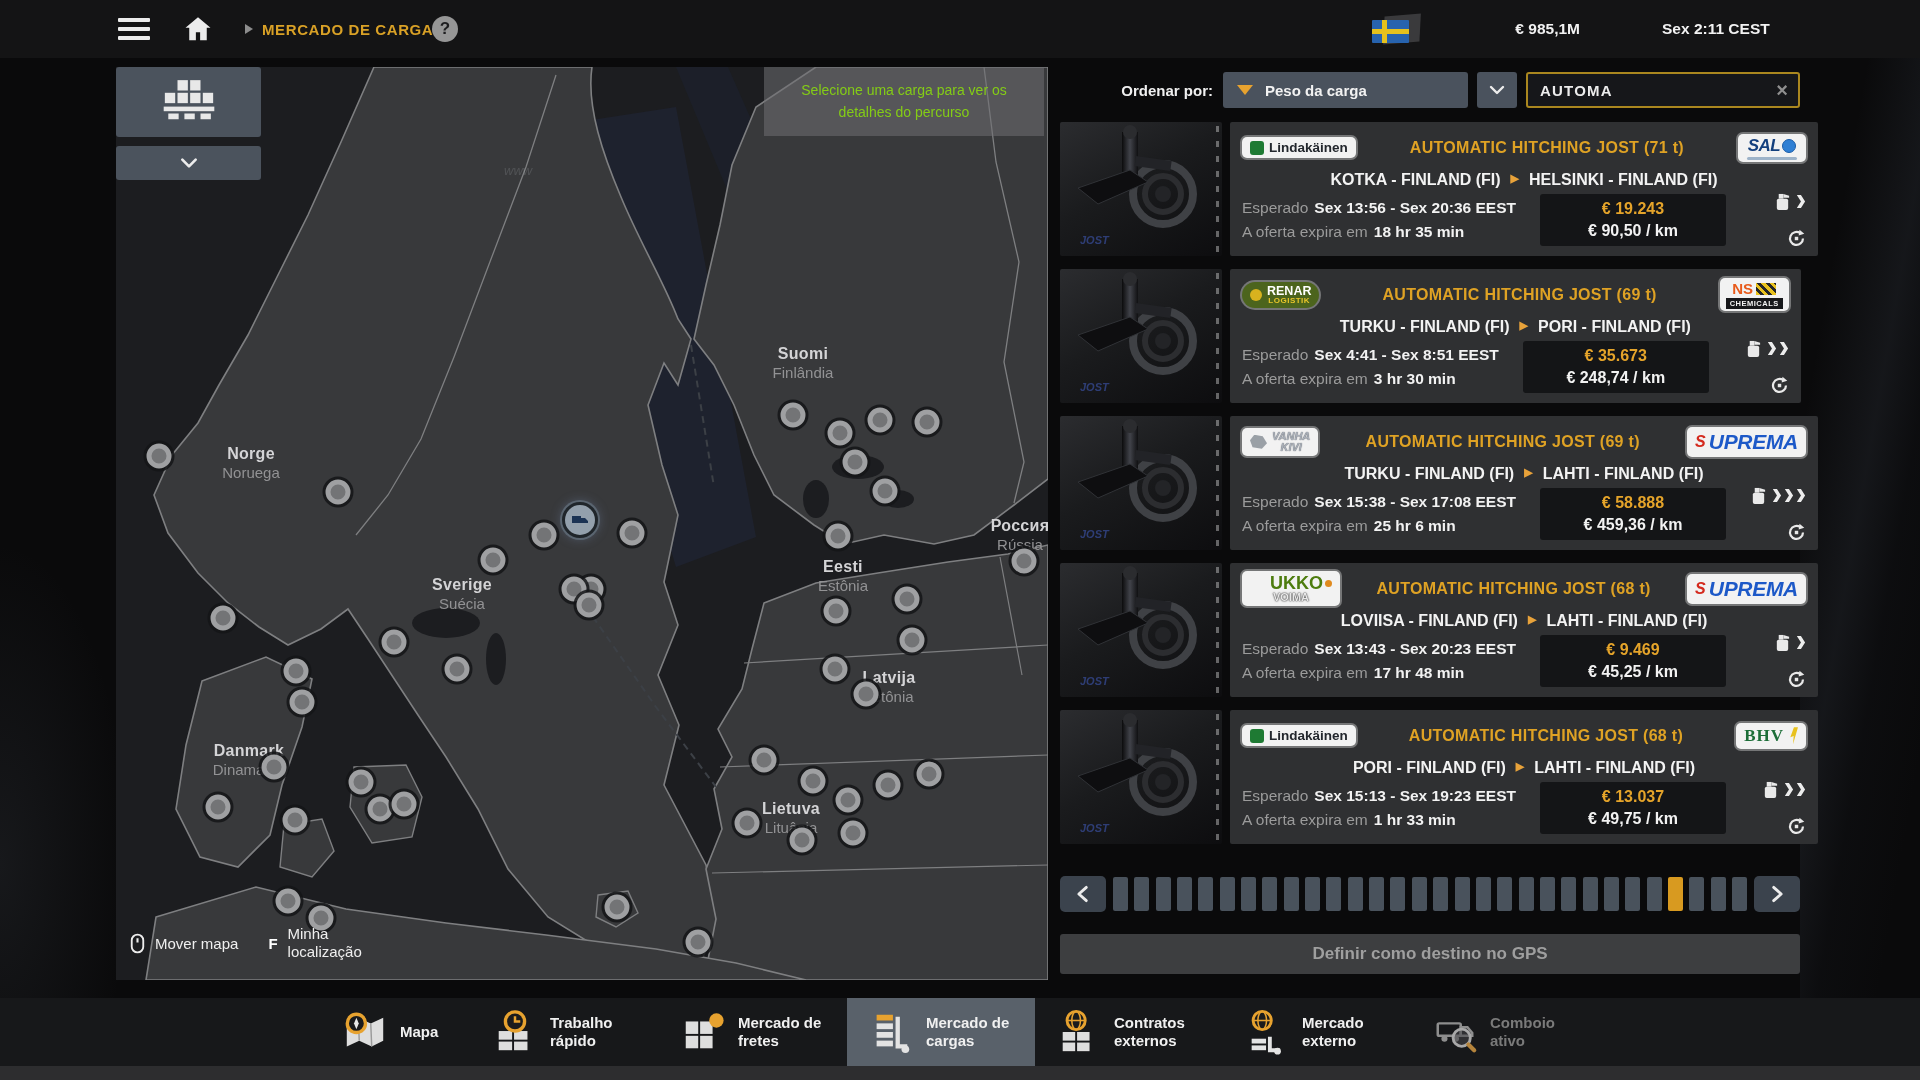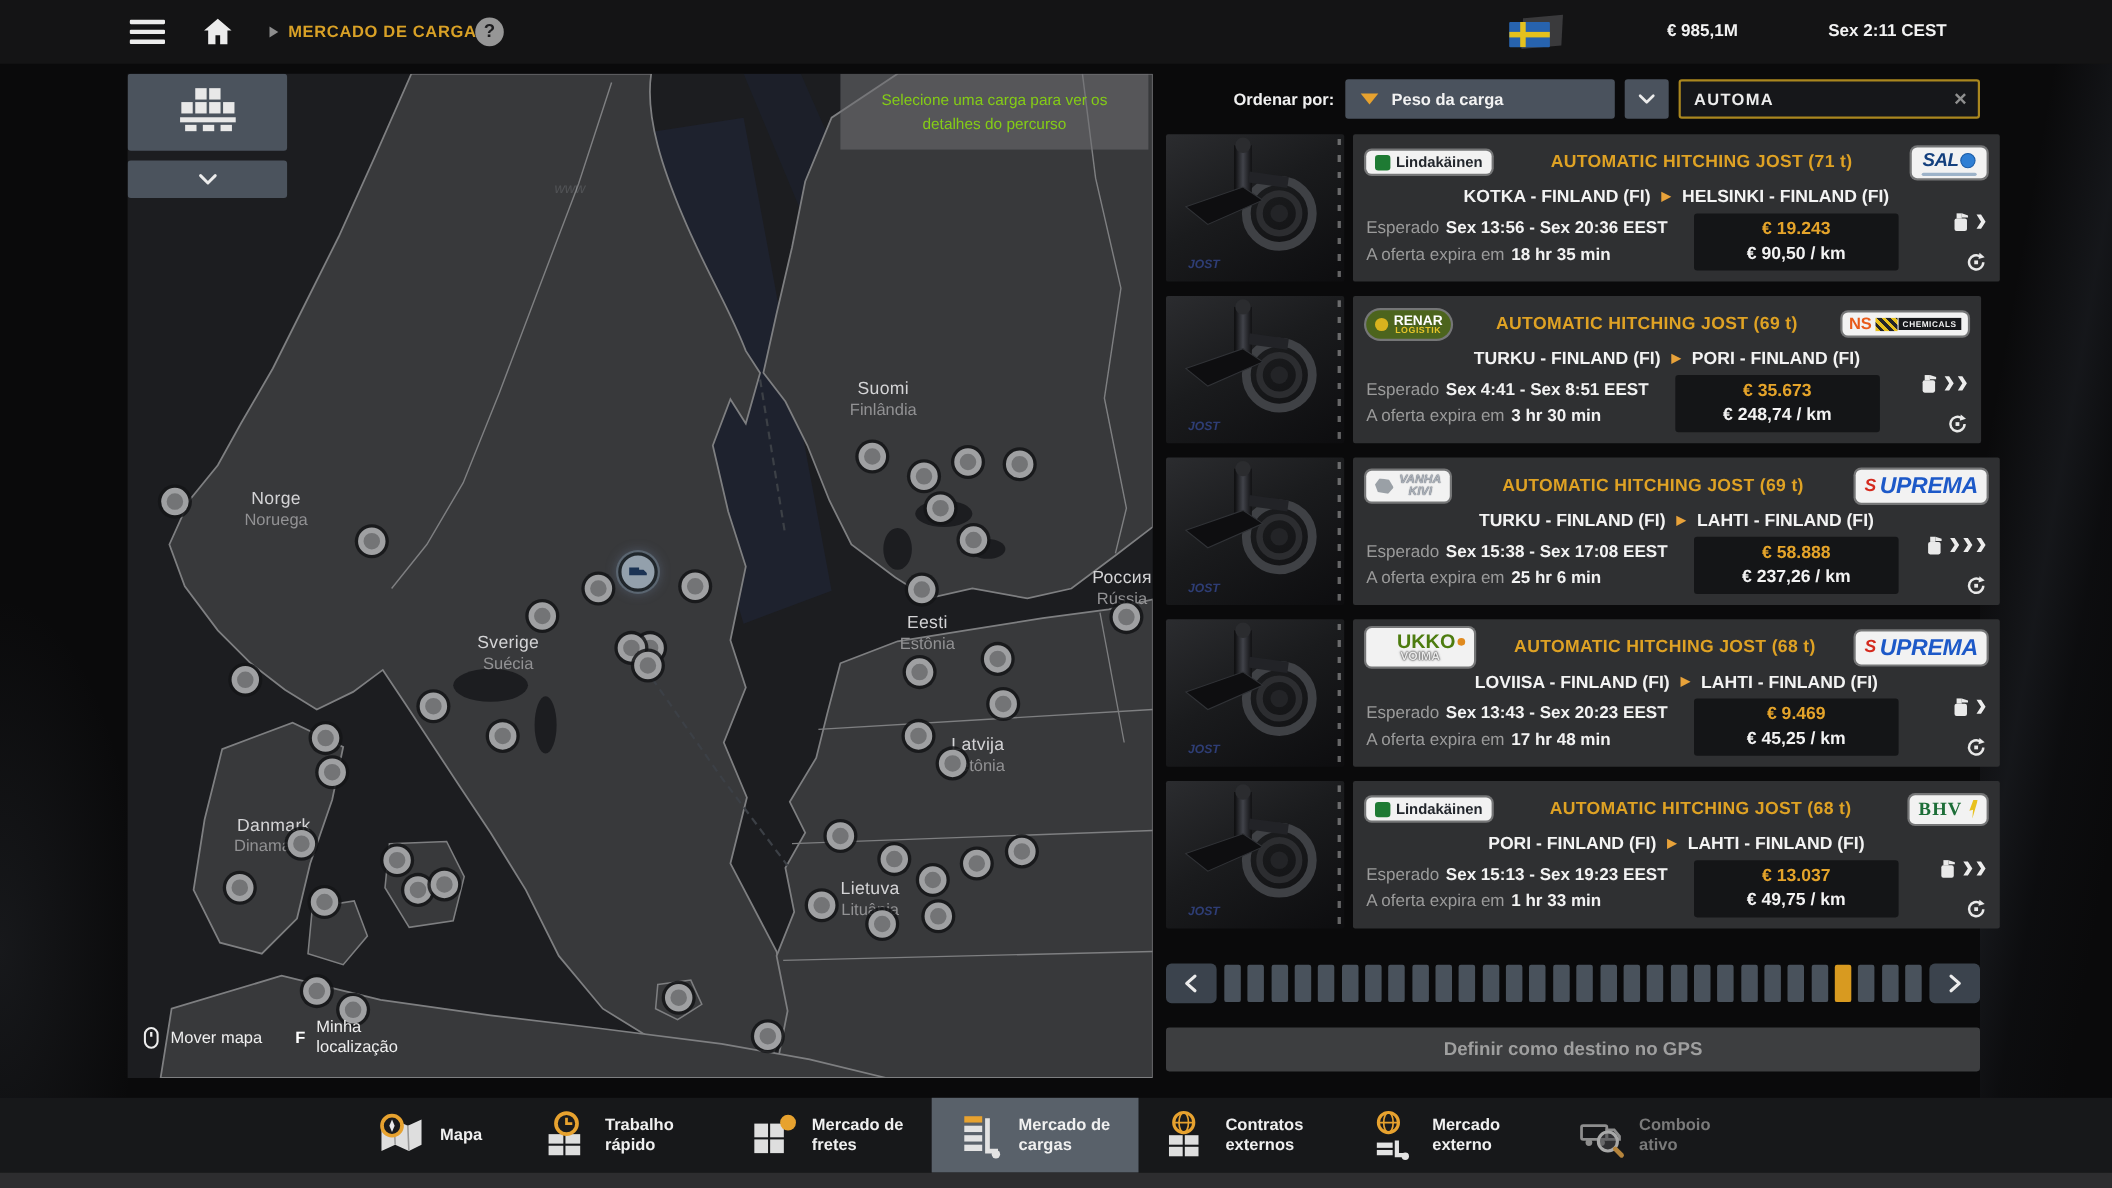--- a/index.html
+++ b/index.html
@@ -31,21 +31,21 @@
   .flag-se .v{position:absolute;left:10px;top:0;width:5px;height:23px;background:#e5c11d;}
   .top-money{position:absolute;left:1455px;top:0;height:58px;width:125px;display:flex;align-items:center;justify-content:flex-end;
     color:#f2f2f2;font-size:15.5px;font-weight:600;}
   .top-time{position:absolute;left:1662px;top:0;height:58px;display:flex;align-items:center;
     color:#f2f2f2;font-size:15.5px;font-weight:600;}
 
   
   .map{position:absolute;left:116px;top:67px;width:932px;height:913px;background:#1c1d20;overflow:hidden;}
   .map svg.terrain{position:absolute;left:0;top:0;}
   .country{position:absolute;transform:translate(-50%,-50%);text-align:center;pointer-events:none;}
-  .cname{font-size:16px;color:#d4d4d6;font-weight:400;letter-spacing:.3px;}
+  .cname{font-size:16px;color:#d4d4d6;font-weight:700;letter-spacing:.3px;}
   .csub{font-size:15px;color:#929294;margin-top:1px;}
   .city-dot{position:absolute;width:15px;height:15px;border-radius:50%;background:#737476;border:5px solid #9fa0a2;
     box-shadow:0 0 0 3px rgba(20,21,23,0.85);transform:translate(-50%,-50%);}
   .player-marker{position:absolute;width:30px;height:30px;border-radius:50%;background:#93a0ac;border:3px solid #20262b;
     box-shadow:0 0 0 2px #5a6570,0 0 12px rgba(140,170,220,0.35);transform:translate(-50%,-50%);
     display:flex;align-items:center;justify-content:center;}
   .map-btn1{position:absolute;left:0;top:0;width:145px;height:70px;background:#4b535d;border-radius:3px;
     display:flex;align-items:center;justify-content:center;}
   .map-btn2{position:absolute;left:0;top:79px;width:145px;height:34px;background:#4b535d;border-radius:3px;
     display:flex;align-items:center;justify-content:center;}
@@ -113,21 +113,21 @@
   .chip.vanha .l1,.chip.vanha .l2{color:#a9afb8;font-weight:800;font-style:italic;font-size:11px;
     text-shadow:0 0 1px #3a3f46;}
   .chip.ukko .l1{color:#4d7c0f;font-weight:800;font-size:18px;display:flex;align-items:center;gap:2px;margin-left:20px;}
   .chip.ukko .l1::after{content:"";width:7px;height:7px;border-radius:50%;background:#e08a1e;display:inline-block;}
   .chip.ukko .l2{color:#e9e9e9;font-weight:800;font-size:11px;text-shadow:0 0 2px #333,0 0 1px #333;}
   .chip.sal{flex-direction:column;gap:1px;padding:2px 9px;}
   .chip.sal .row{display:flex;align-items:center;gap:2px;}
   .chip.sal .txt{color:#14407e;font-style:italic;font-weight:800;font-size:17px;letter-spacing:-.5px;}
   .chip.sal .globe{width:14px;height:14px;border-radius:50%;background:#2f7fd4;border:1px solid #1a5ca8;box-sizing:border-box;}
   .chip.sal .cap{width:50px;height:3px;background:#9db3c9;border-radius:2px;}
-  .chip.ns{flex-direction:row;gap:1px;padding:2px 6px;}
+  .chip.ns{flex-direction:column;gap:1px;padding:2px 6px;}
   .chip.ns .row{display:flex;align-items:center;gap:3px;}
   .chip.ns .l1{color:#e85a1a;font-weight:800;font-size:15px;}
   .chip.ns .stripes{width:20px;height:12px;background:repeating-linear-gradient(45deg,#e8c11e 0 3px,#23252a 3px 6px);}
   .chip.ns .l2{background:#17181b;color:#f2f2f2;font-weight:800;font-size:7.5px;padding:1px 4px;letter-spacing:.5px;}
   .chip.suprema .l1{color:#d42a1e;font-style:italic;font-weight:800;font-size:16px;}
   .chip.suprema .l2{color:#1d59c8;font-style:italic;font-weight:800;font-size:21px;letter-spacing:-.3px;margin-left:-2px;}
   .chip.bhv .txt{font-family:"Liberation Serif",serif;color:#1d6e38;font-weight:800;font-size:17px;letter-spacing:1px;}
   .chip.bhv .bolt{width:9px;height:17px;background:#e8c11e;clip-path:polygon(55% 0,100% 0,45% 100%,52% 52%,15% 58%);}
 
   
@@ -570,21 +570,21 @@
                   <span class="dim">Esperado</span>
                   <span class="val">Sex 15:38 - Sex 17:08 EEST</span>
                 </div>
               <div class="info-line">
                   <span class="dim">A oferta expira em</span>
                   <span class="val">25 hr 6 min</span>
                 </div>
             </div>
             <div class="price-box">
               <div class="price-main">€ 58.888</div>
-              <div class="price-km">€ 237,26 / km</div>
+              <div class="price-km">€ 459,36 / km</div>
             </div>
             <div class="card-icons">
               <div class="ic-top">
                 <svg width="17" height="19" viewBox="0 0 18 20">
                     <use href="#sym-jug"></use>
                   </svg>
                 <span class="uchevs">
                   <svg width="11" height="15" viewBox="0 0 12 16">
                       <use href="#sym-uchev"></use>
                     </svg>

